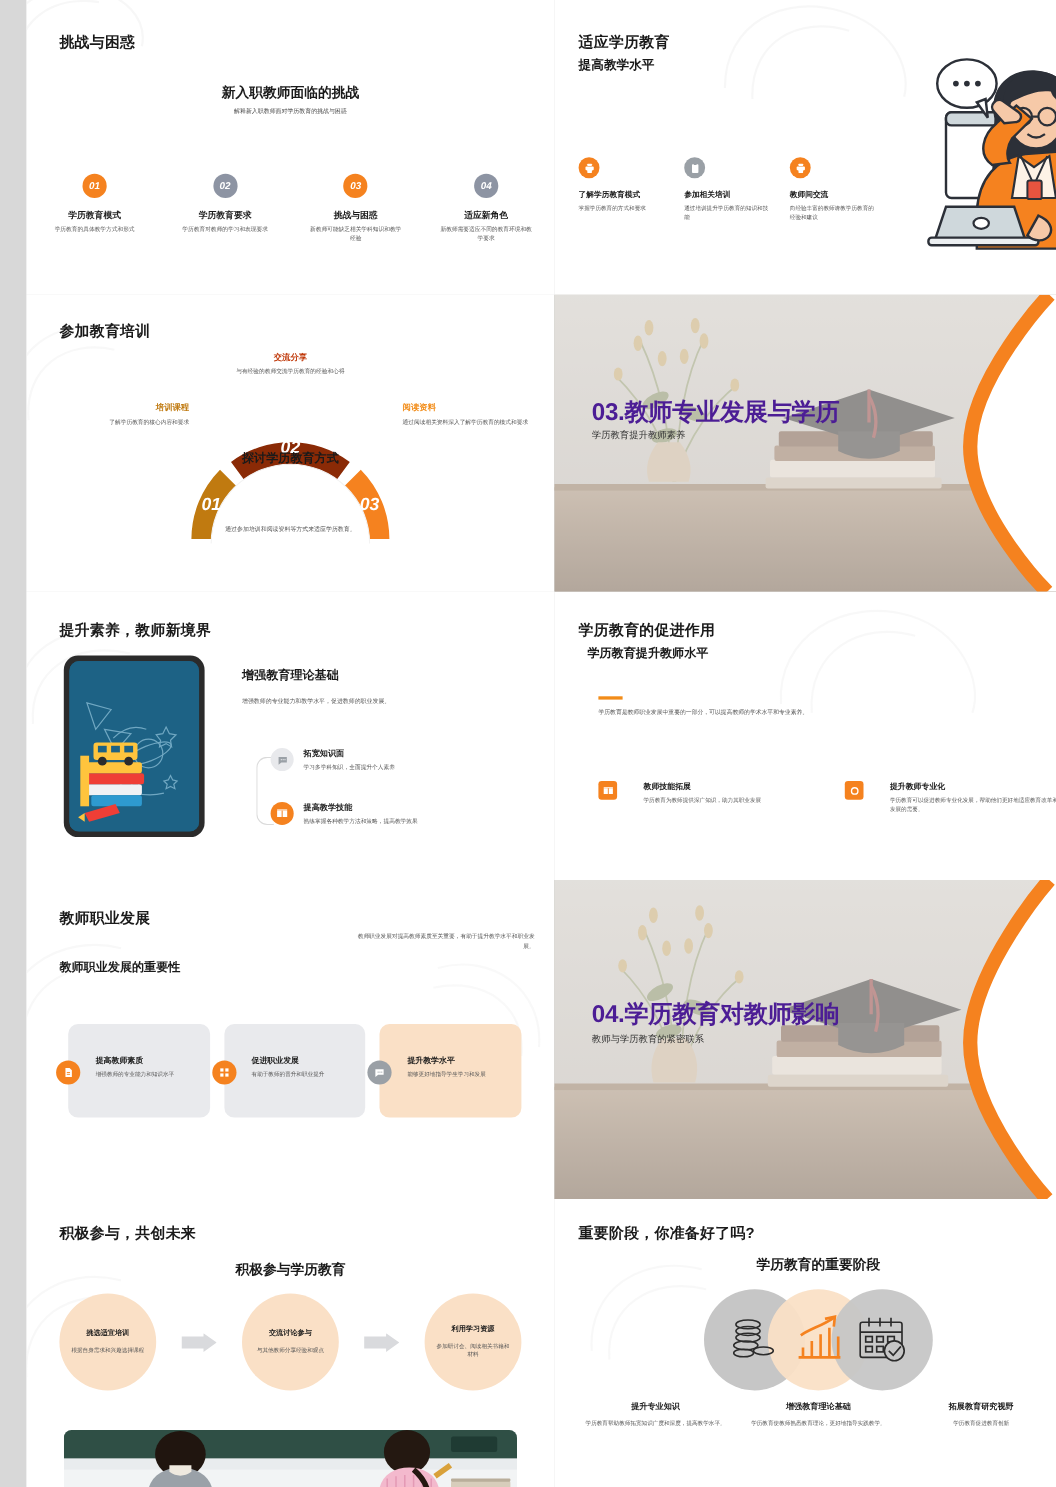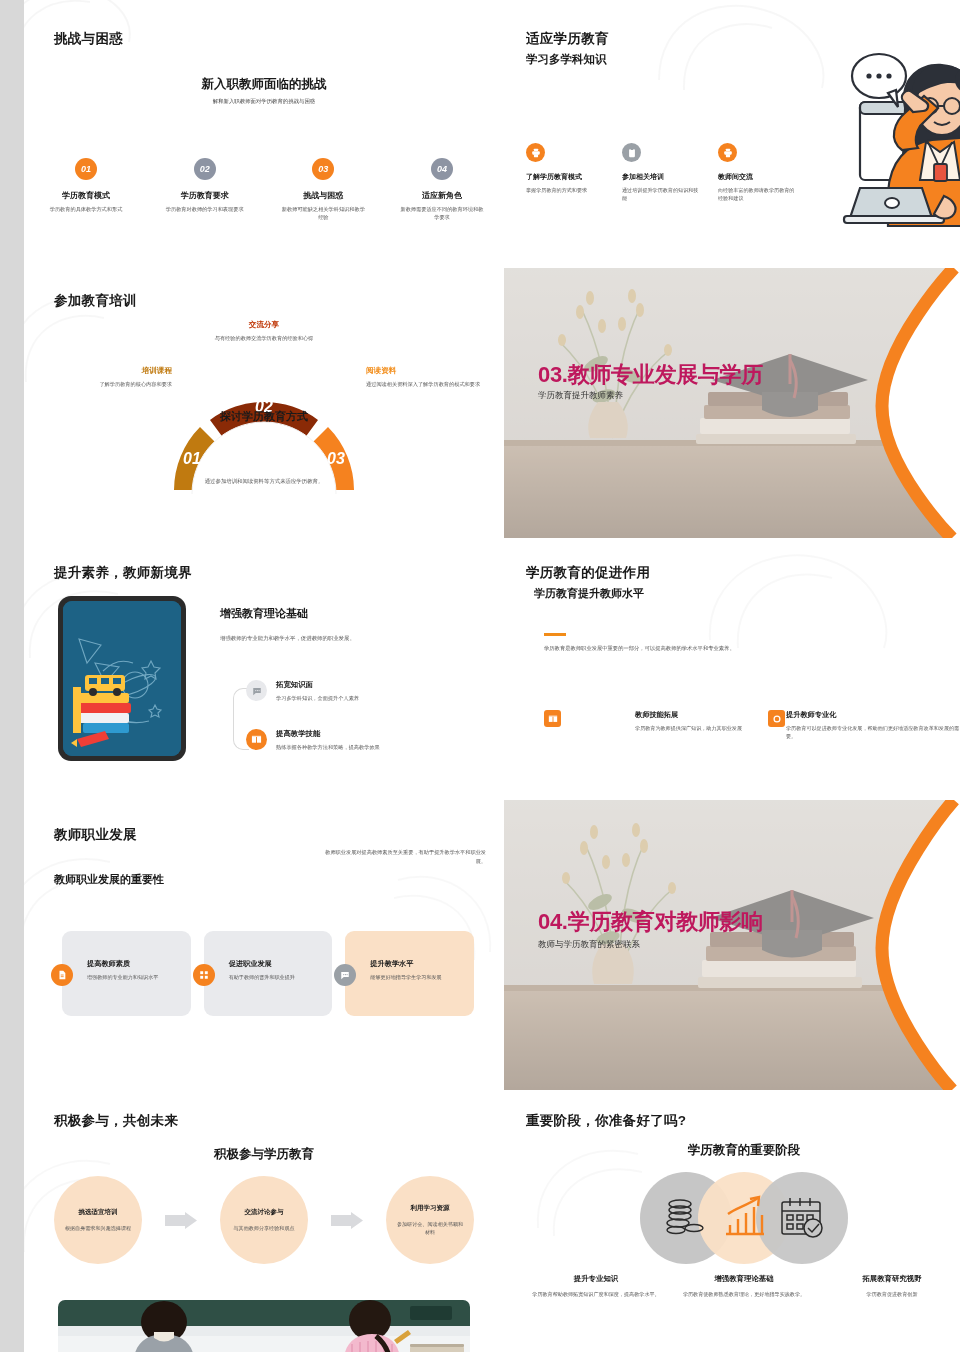--- a/index.html
+++ b/index.html
@@ -70,21 +70,21 @@
   .s3 .hub{ position:absolute; left:50%; transform:translateX(-50%); top:141px;
             font-size:11px; font-weight:bold; }
   .s3 .foot{ position:absolute; left:0; right:0; top:210px; text-align:center;
              font-size:5.4px; color:#555; }
 
   
   .sec{ background:#cfcdc9; }
   .sec .photo{ position:absolute; inset:0; }
   .sec .veil{ position:absolute; inset:0; background:rgba(236,234,230,.55); }
   .sec .sectitle{ position:absolute; left:34px; font-size:22px; font-weight:bold;
-                  color:#be185d; letter-spacing:-.3px; }
+                  color:#4c1d95; letter-spacing:-.3px; }
   .sec .secsub{ position:absolute; left:34px; font-size:8.5px; color:#333; }
   .sec .curve{ position:absolute; right:0; top:0; height:100%; width:150px; }
 
   
   .s5 .kicker{ position:absolute; left:30px; top:26px; }
   .s5 .tab{ position:absolute; left:34px; top:58px; width:128px; height:165px;
             background:#2b2b2b; border-radius:13px; padding:5px; }
   .s5 .tabscr{ width:100%; height:100%; border-radius:9px; overflow:hidden;
                background:#1d6285; position:relative; }
   .s5 .rt{ position:absolute; left:196px; top:68px; font-size:11px; font-weight:bold;}
@@ -100,21 +100,21 @@
              border-left:1px solid #dadada; border-top:1px solid #dadada;
              border-bottom:1px solid #dadada; border-radius:10px 0 0 10px; }
 
   
   .s6 .kicker{ position:absolute; left:22px; top:26px; }
   .s6 .sub2{ position:absolute; left:30px; top:48px; font-size:11px; font-weight:bold;}
   .s6 .dash{ position:absolute; left:40px; top:95px; width:22px; height:2.5px; background:#f28c18;}
   .s6 .para{ position:absolute; left:40px; top:106px; width:200px;
              font-size:5.3px; color:#555; line-height:1.75;}
   .s6 .pair{ position:absolute; left:40px; top:172px; right:18px; display:flex; gap:26px;}
-  .s6 .pc{ flex:1; display:flex; gap:1px;justify-content:space-between; }
+  .s6 .pc{ flex:1; display:flex; gap:24px; }
   .s6 .pi{ width:17px;height:17px;border-radius:3px;flex:none;
            display:flex;align-items:center;justify-content:center;}
   .s6 .pt{ font-size:7.2px; font-weight:bold; margin-bottom:4px;}
   .s6 .pd{ font-size:5.1px; color:#555; line-height:1.6;}
 
   
   .s7 .kicker{ position:absolute; left:30px; top:26px; }
   .s7 .note{ position:absolute; right:18px; top:48px; width:166px;
              font-size:5.2px; color:#555; line-height:1.75; text-align:right;}
   .s7 .sub2{ position:absolute; left:30px; top:72px; font-size:11px; font-weight:bold;}
@@ -196,21 +196,21 @@
   <div class="slide s2">
     <div class="wm" style="left:150px;top:-10px;">
       <svg width="200" height="110" viewBox="0 0 200 110">
           <g fill="none" stroke="#f0f0f0" stroke-width="2">
         <path d="M5 90 C5 30 60 5 110 20 C155 33 175 70 168 98"></path>
         <path d="M30 100 C28 48 72 24 118 38"></path>
       </g>
         </svg>
     </div>
     <div class="kicker">适应学历教育</div>
-    <div class="h-sub sub2">学习多学科知识</div>
+    <div class="h-sub sub2">提高教学水平</div>
 
     <div class="cols">
       <div class="c">
         <div class="ic" style="background:#F5821F">
           <svg width="10" height="10" viewBox="0 0 24 24" fill="#fff">
               <rect x="7" y="2" width="10" height="5" rx="1"></rect>
               <rect x="3" y="8" width="18" height="8" rx="2"></rect>
               <rect x="7" y="15" width="10" height="7" rx="1"></rect>
             </svg>
         </div>

